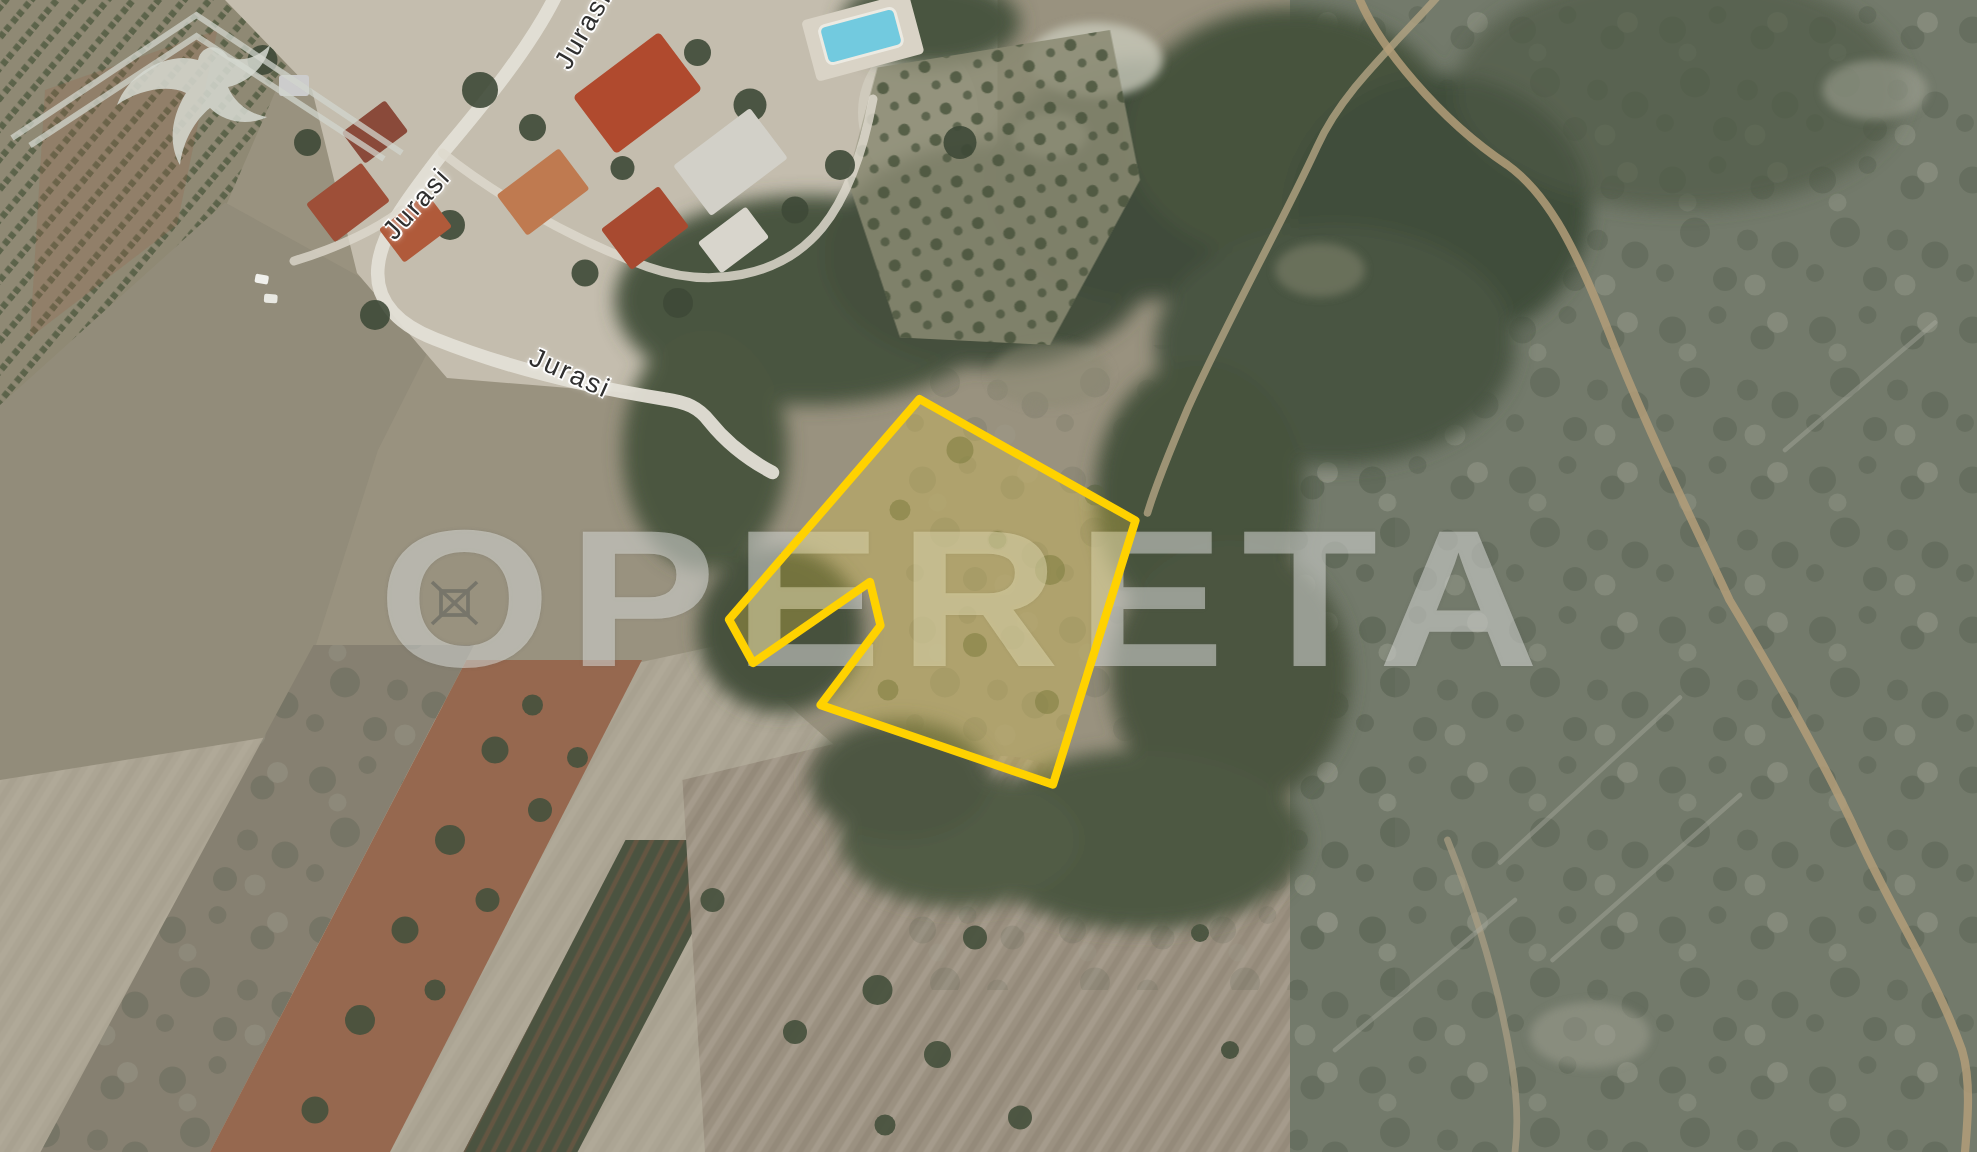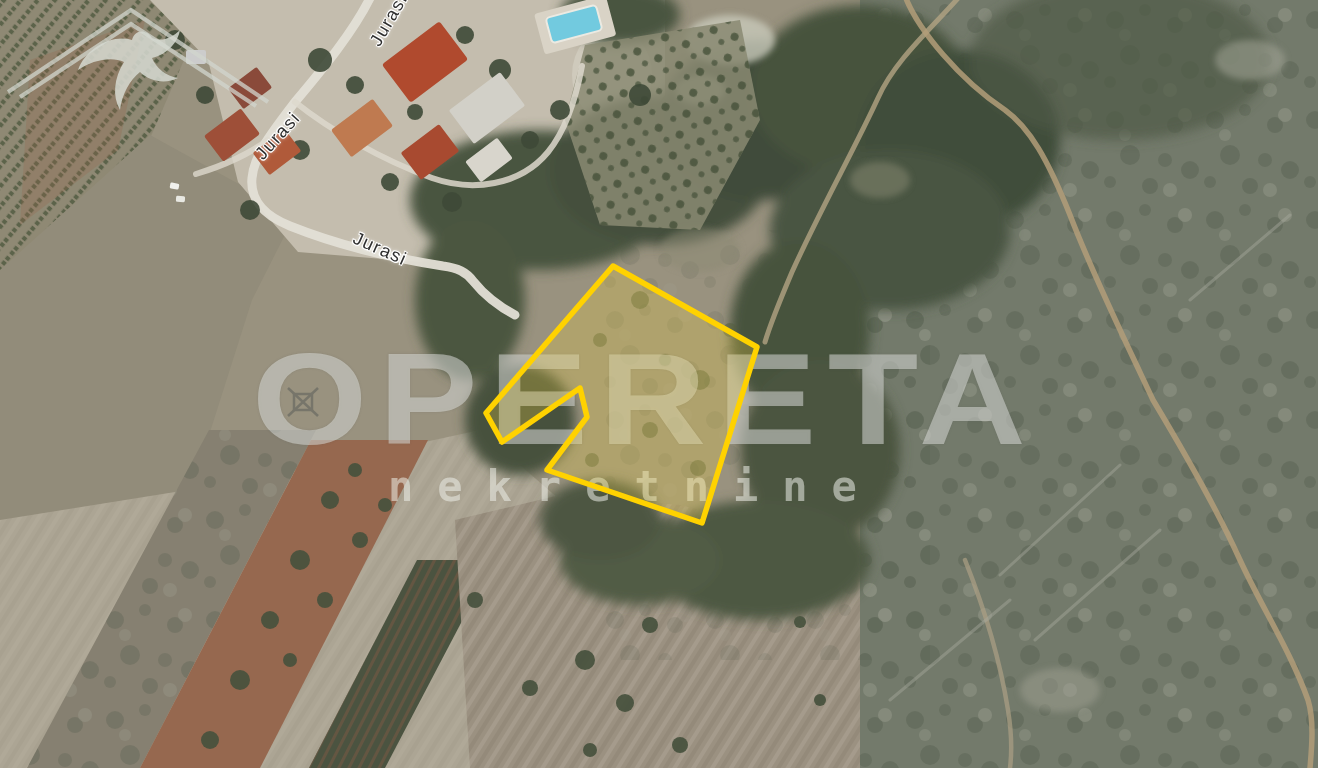--- a/index.html
+++ b/index.html
@@ -257,21 +257,20 @@
   <svg class="wm-logo" width="276" height="116" viewBox="0 0 276 116" aria-hidden="true">
     <g fill="none" stroke="rgba(210,214,206,.75)" stroke-width="4" stroke-linejoin="miter">
       <polyline points="8,92 131,10 268,102"></polyline>
       <polyline points="20,97 131,24 256,106"></polyline>
     </g>
     <path fill="rgba(214,217,209,.85)" d="M152,38 c-6,-10 -18,-8 -20,2 c-20,-6 -46,8 -54,30 c14,-10 34,-14 46,-8
              c-10,16 -12,34 -4,48 c2,-16 10,-30 20,-38 c10,10 26,12 38,6
              c-12,-2 -22,-10 -26,-20 c16,-4 26,-16 28,-28 c-8,8 -18,12 -28,8 z"></path>
   </svg>
   <div class="wm-brand">OPERETA</div>
-  <div class="wm-tagline">nekretnine</div>
 
   <svg class="layer" width="1318" height="768" viewBox="0 0 1318 768" style="z-index:20" aria-hidden="true">
     <polygon fill-opacity="0.28" stroke-width="5.5" stroke-linejoin="round" points="613,266 757,347 702,523 547,470 587,417 580,388 502,442 486,413" stroke="#FFD200" fill="#E8CC3F"></polygon>
   </svg>
 
   <div class="street-label" style="left:389px;top:20px;transform:translate(-50%,-50%) rotate(-60deg);">
     <span>Jurasi</span>
   </div>
   <div class="street-label" style="left:278px;top:136px;transform:translate(-50%,-50%) rotate(-48deg);">
     <span>Jurasi</span>

